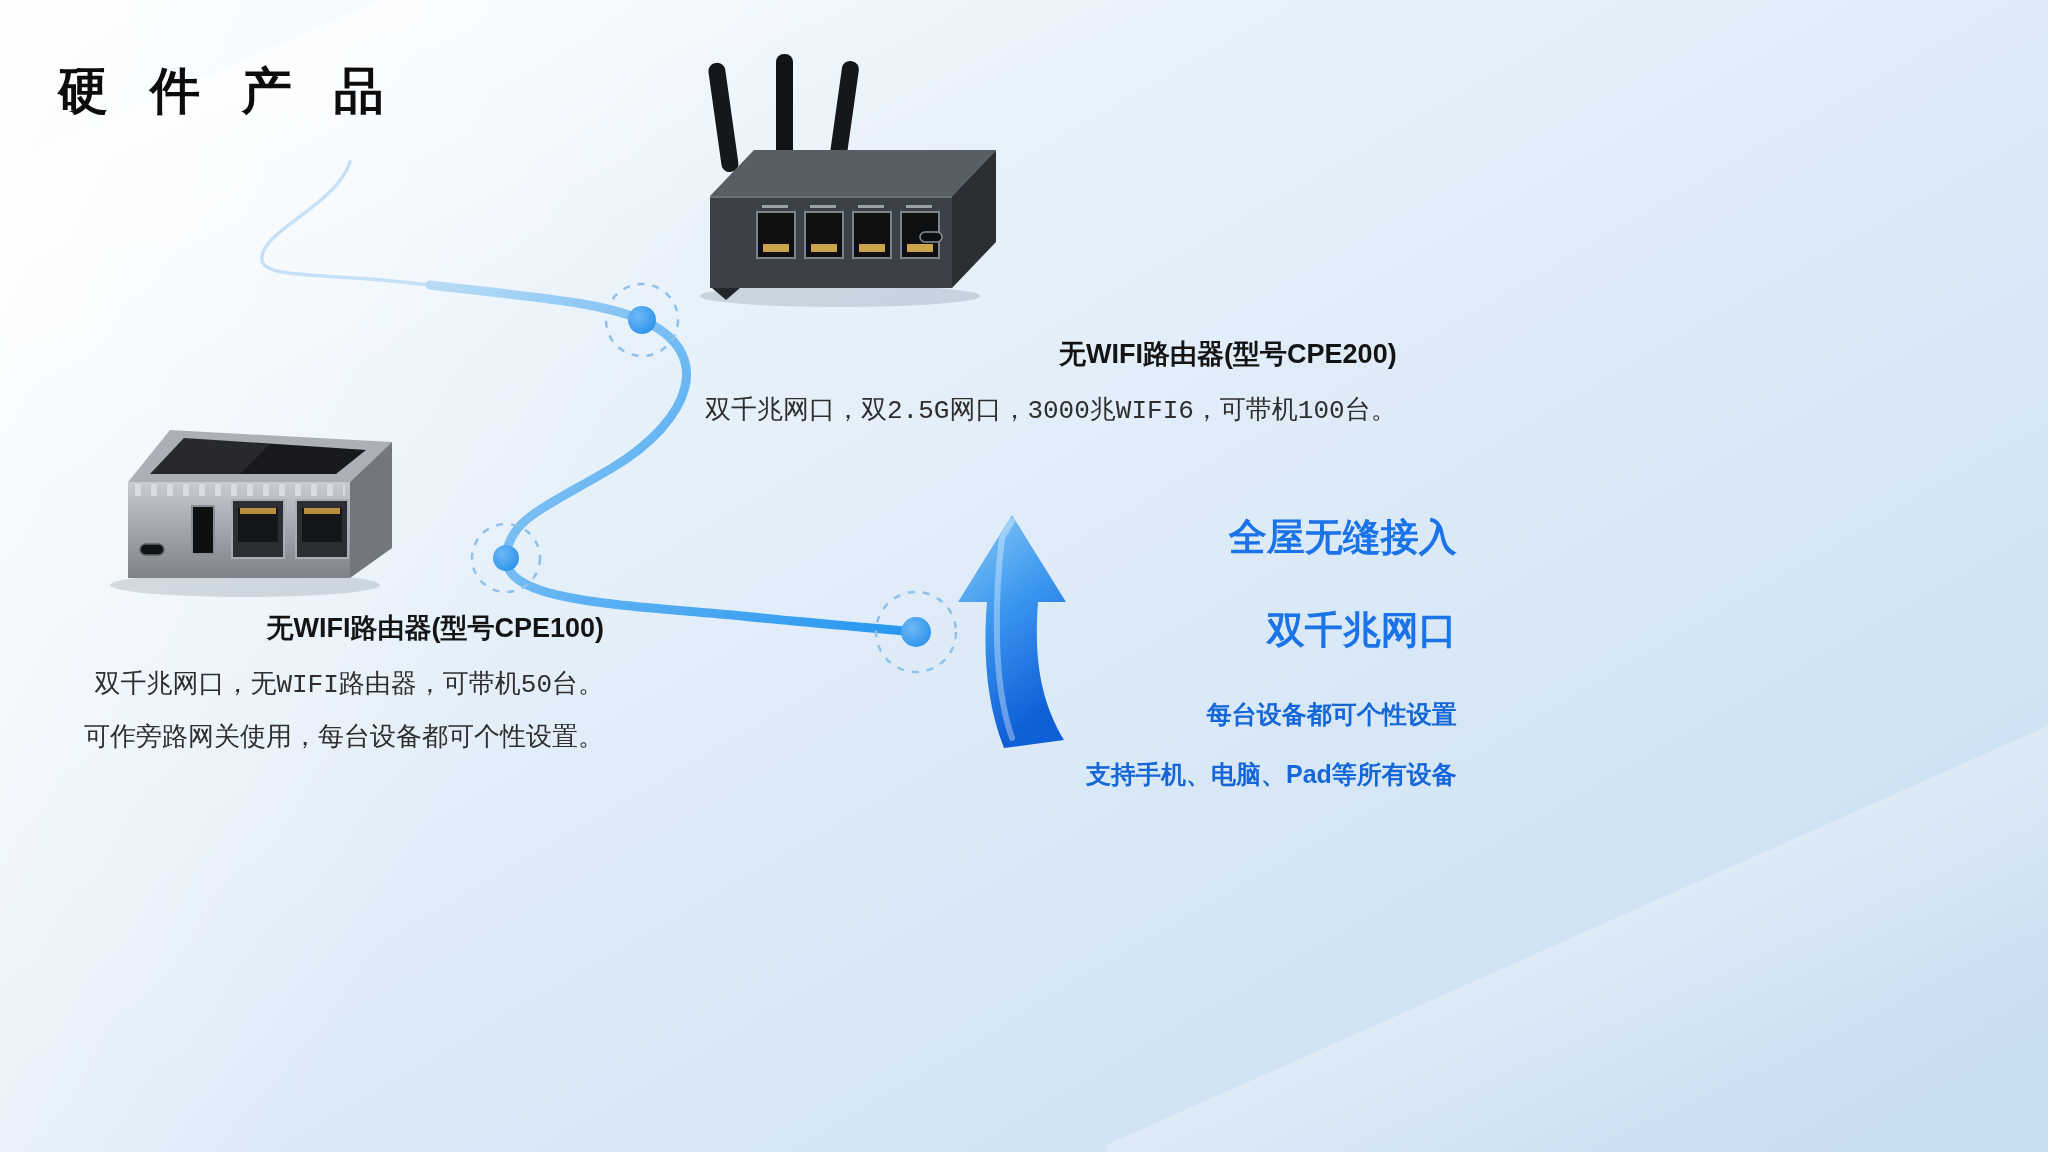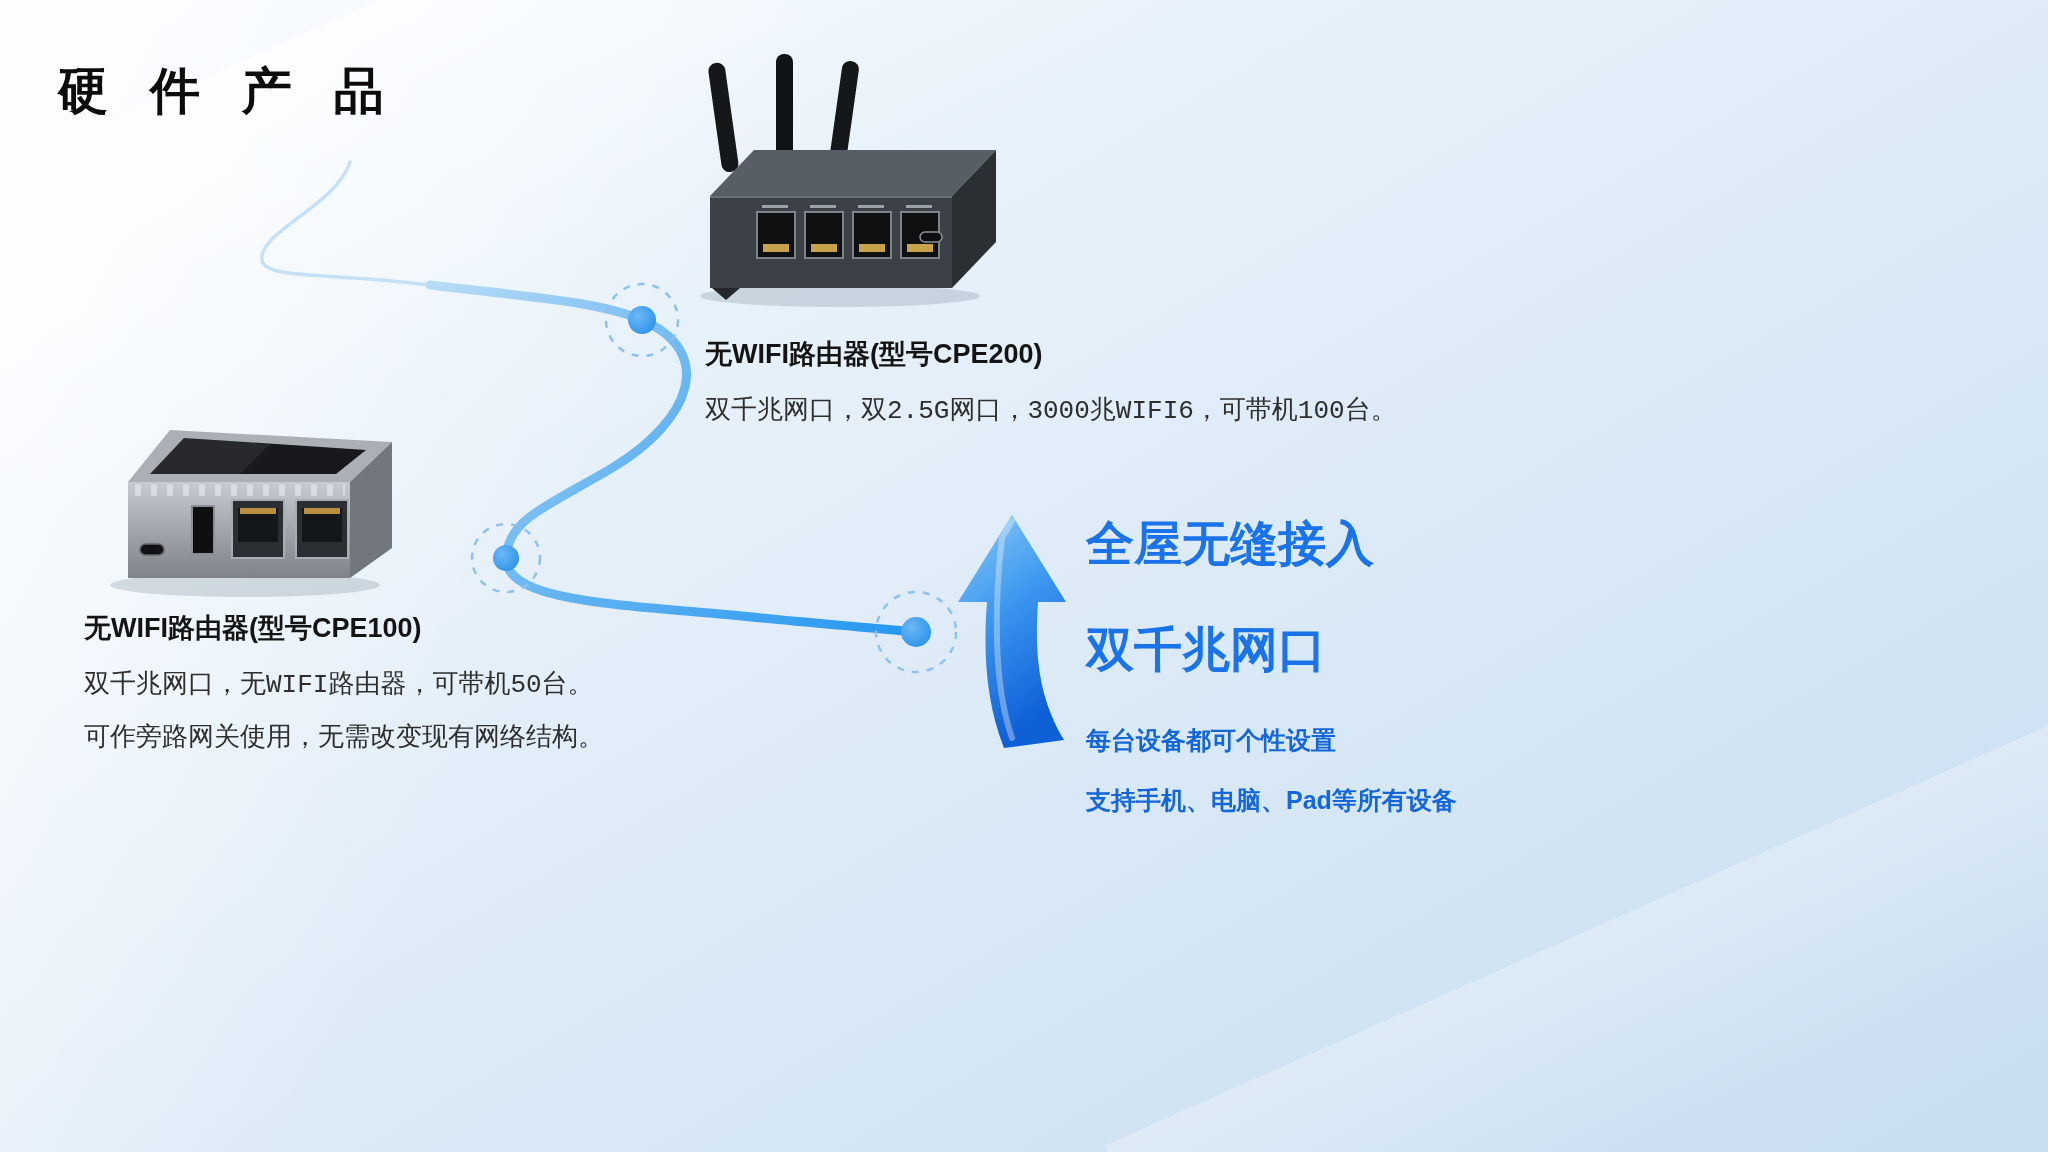--- a/index.html
+++ b/index.html
@@ -6,20 +6,21 @@
   html,body { background:#cfe2f3; }
   body { font-family:"Liberation Sans","DejaVu Sans",sans-serif; }
 
   .stage {
     position:relative;
     width:2048px; height:1152px;
     overflow:hidden;
     background:
       linear-gradient(115deg, rgba(255,255,255,0.85) 0%, rgba(255,255,255,0) 32%),
       linear-gradient(150deg, #f3f9fe 0%, #e4eff9 40%, #d2e4f4 75%, #c8ddf0 100%);
+    text-align: right;
   }
   .streak {
     position:absolute; pointer-events:none;
     background:linear-gradient(rgba(255,255,255,0.55), rgba(255,255,255,0));
   }
   .streak.s1 { width:1500px; height:340px; left:-200px; top:-60px; transform:rotate(-24deg); }
   .streak.s2 { width:1200px; height:220px; right:-250px; bottom:40px; transform:rotate(-24deg); opacity:.5; }
 
   .title {
     position:absolute; left:58px; top:58px;
@@ -30,21 +31,21 @@
   svg.art { position:absolute; left:0; top:0; width:2048px; height:1152px; }
 
   .info-block { position:absolute; display:flex; flex-direction:column; }
   .prod-name { font-size:27px; font-weight:700; color:#141414; margin-bottom:20px; }
   .prod-desc { font-size:26px; font-weight:400; color:#2e2e2e; margin-bottom:18px;font-family:Liberation Mono, monospace; }
 
   .cpe200-block { left:705px; top:336px; }
   .cpe100-block { left:84px; top:610px; }
 
   .features-panel { position:absolute; left:1086px; top:512px; display:flex; flex-direction:column; }
-  .feature-headline { font-size:48px; font-weight:700; color:#1a73e8; margin-bottom:42px; }
+  .feature-headline { font-size:38px; font-weight:700; color:#1a73e8; margin-bottom:42px; }
   .feature-detail  { font-size:25px; font-weight:700; color:#1567d8; margin-bottom:27px; }
 </style>
 </head>
 <body>
 
 <div class="stage">
   <div class="streak s1"></div>
   <div class="streak s2"></div>
 
   <h1 class="title">硬 件 产 品</h1>
@@ -147,21 +148,21 @@
   </svg>
 
   <div class="info-block cpe200-block">
     <div class="prod-name">无WIFI路由器(型号CPE200)</div>
     <div class="prod-desc">双千兆网口，双2.5G网口，3000兆WIFI6，可带机100台。</div>
   </div>
 
   <div class="info-block cpe100-block">
     <div class="prod-name">无WIFI路由器(型号CPE100)</div>
     <div class="prod-desc">双千兆网口，无WIFI路由器，可带机50台。</div>
-    <div class="prod-desc">可作旁路网关使用，无需改变现有网络结构。</div>
+    <div class="prod-desc">可作旁路网关使用，每台设备都可个性设置。</div>
   </div>
 
   <div class="features-panel">
     <div class="feature-headline">全屋无缝接入</div>
     <div class="feature-headline">双千兆网口</div>
     <div class="feature-detail">每台设备都可个性设置</div>
     <div class="feature-detail">支持手机、电脑、Pad等所有设备</div>
   </div>
 </div>
 

